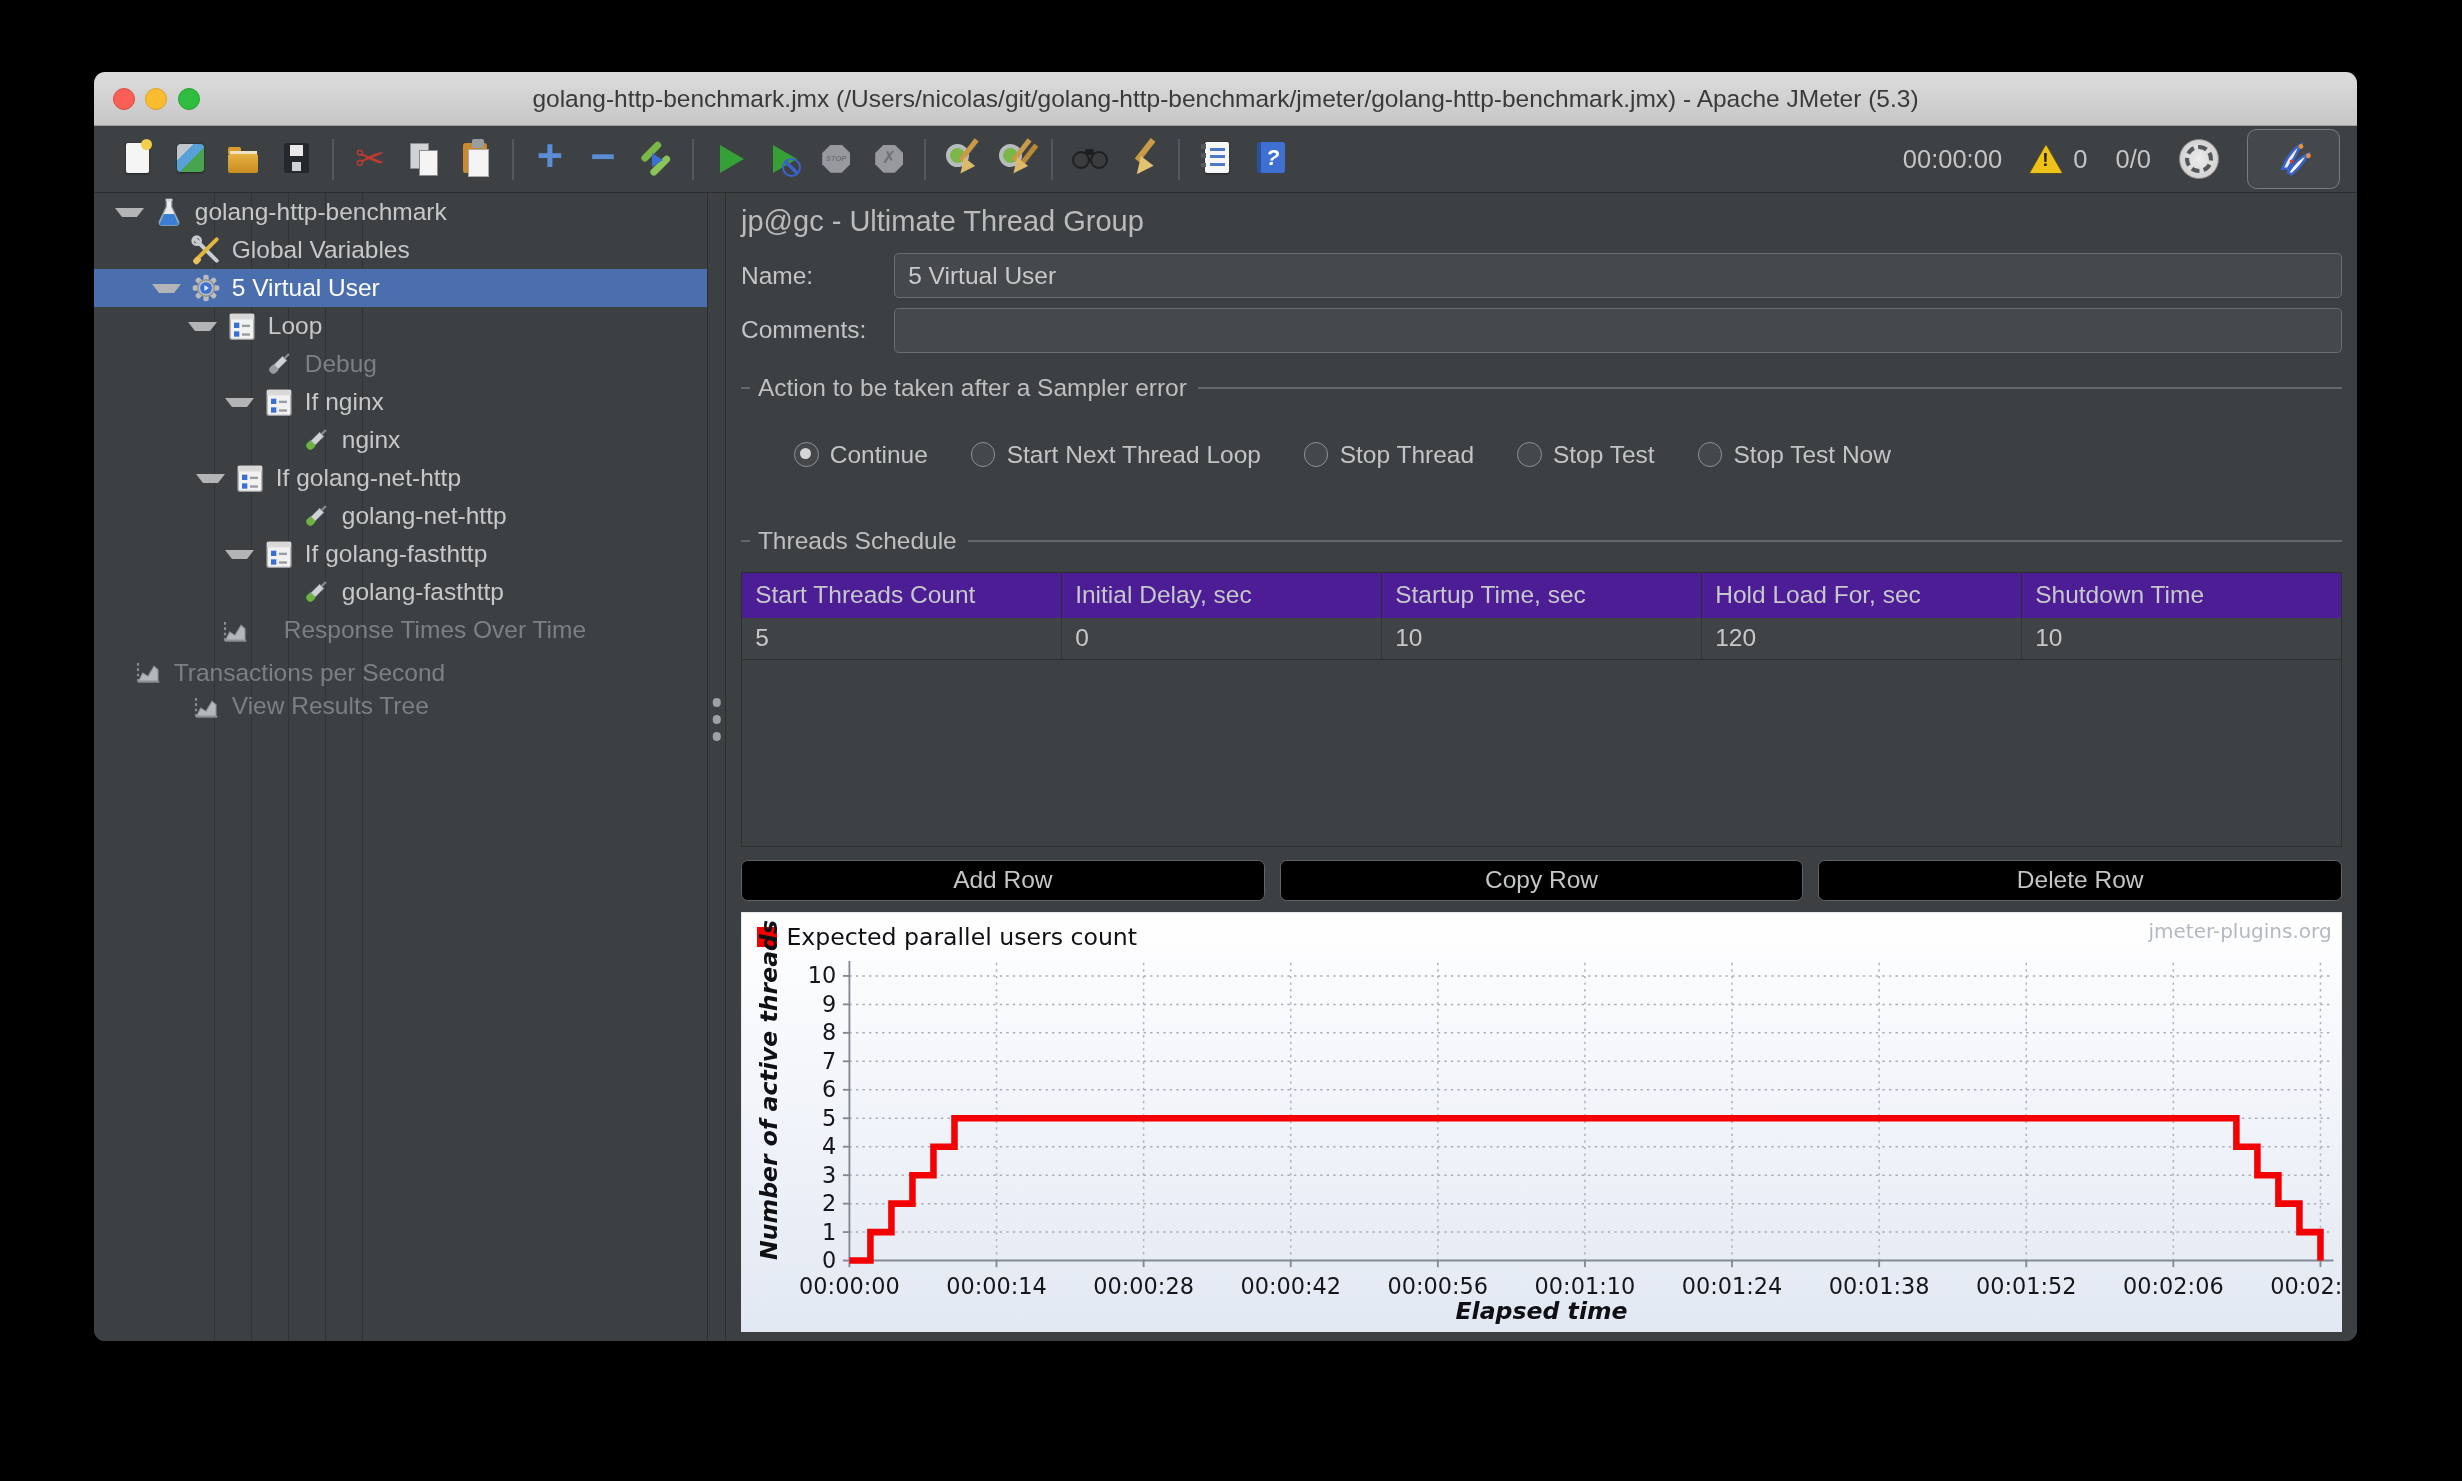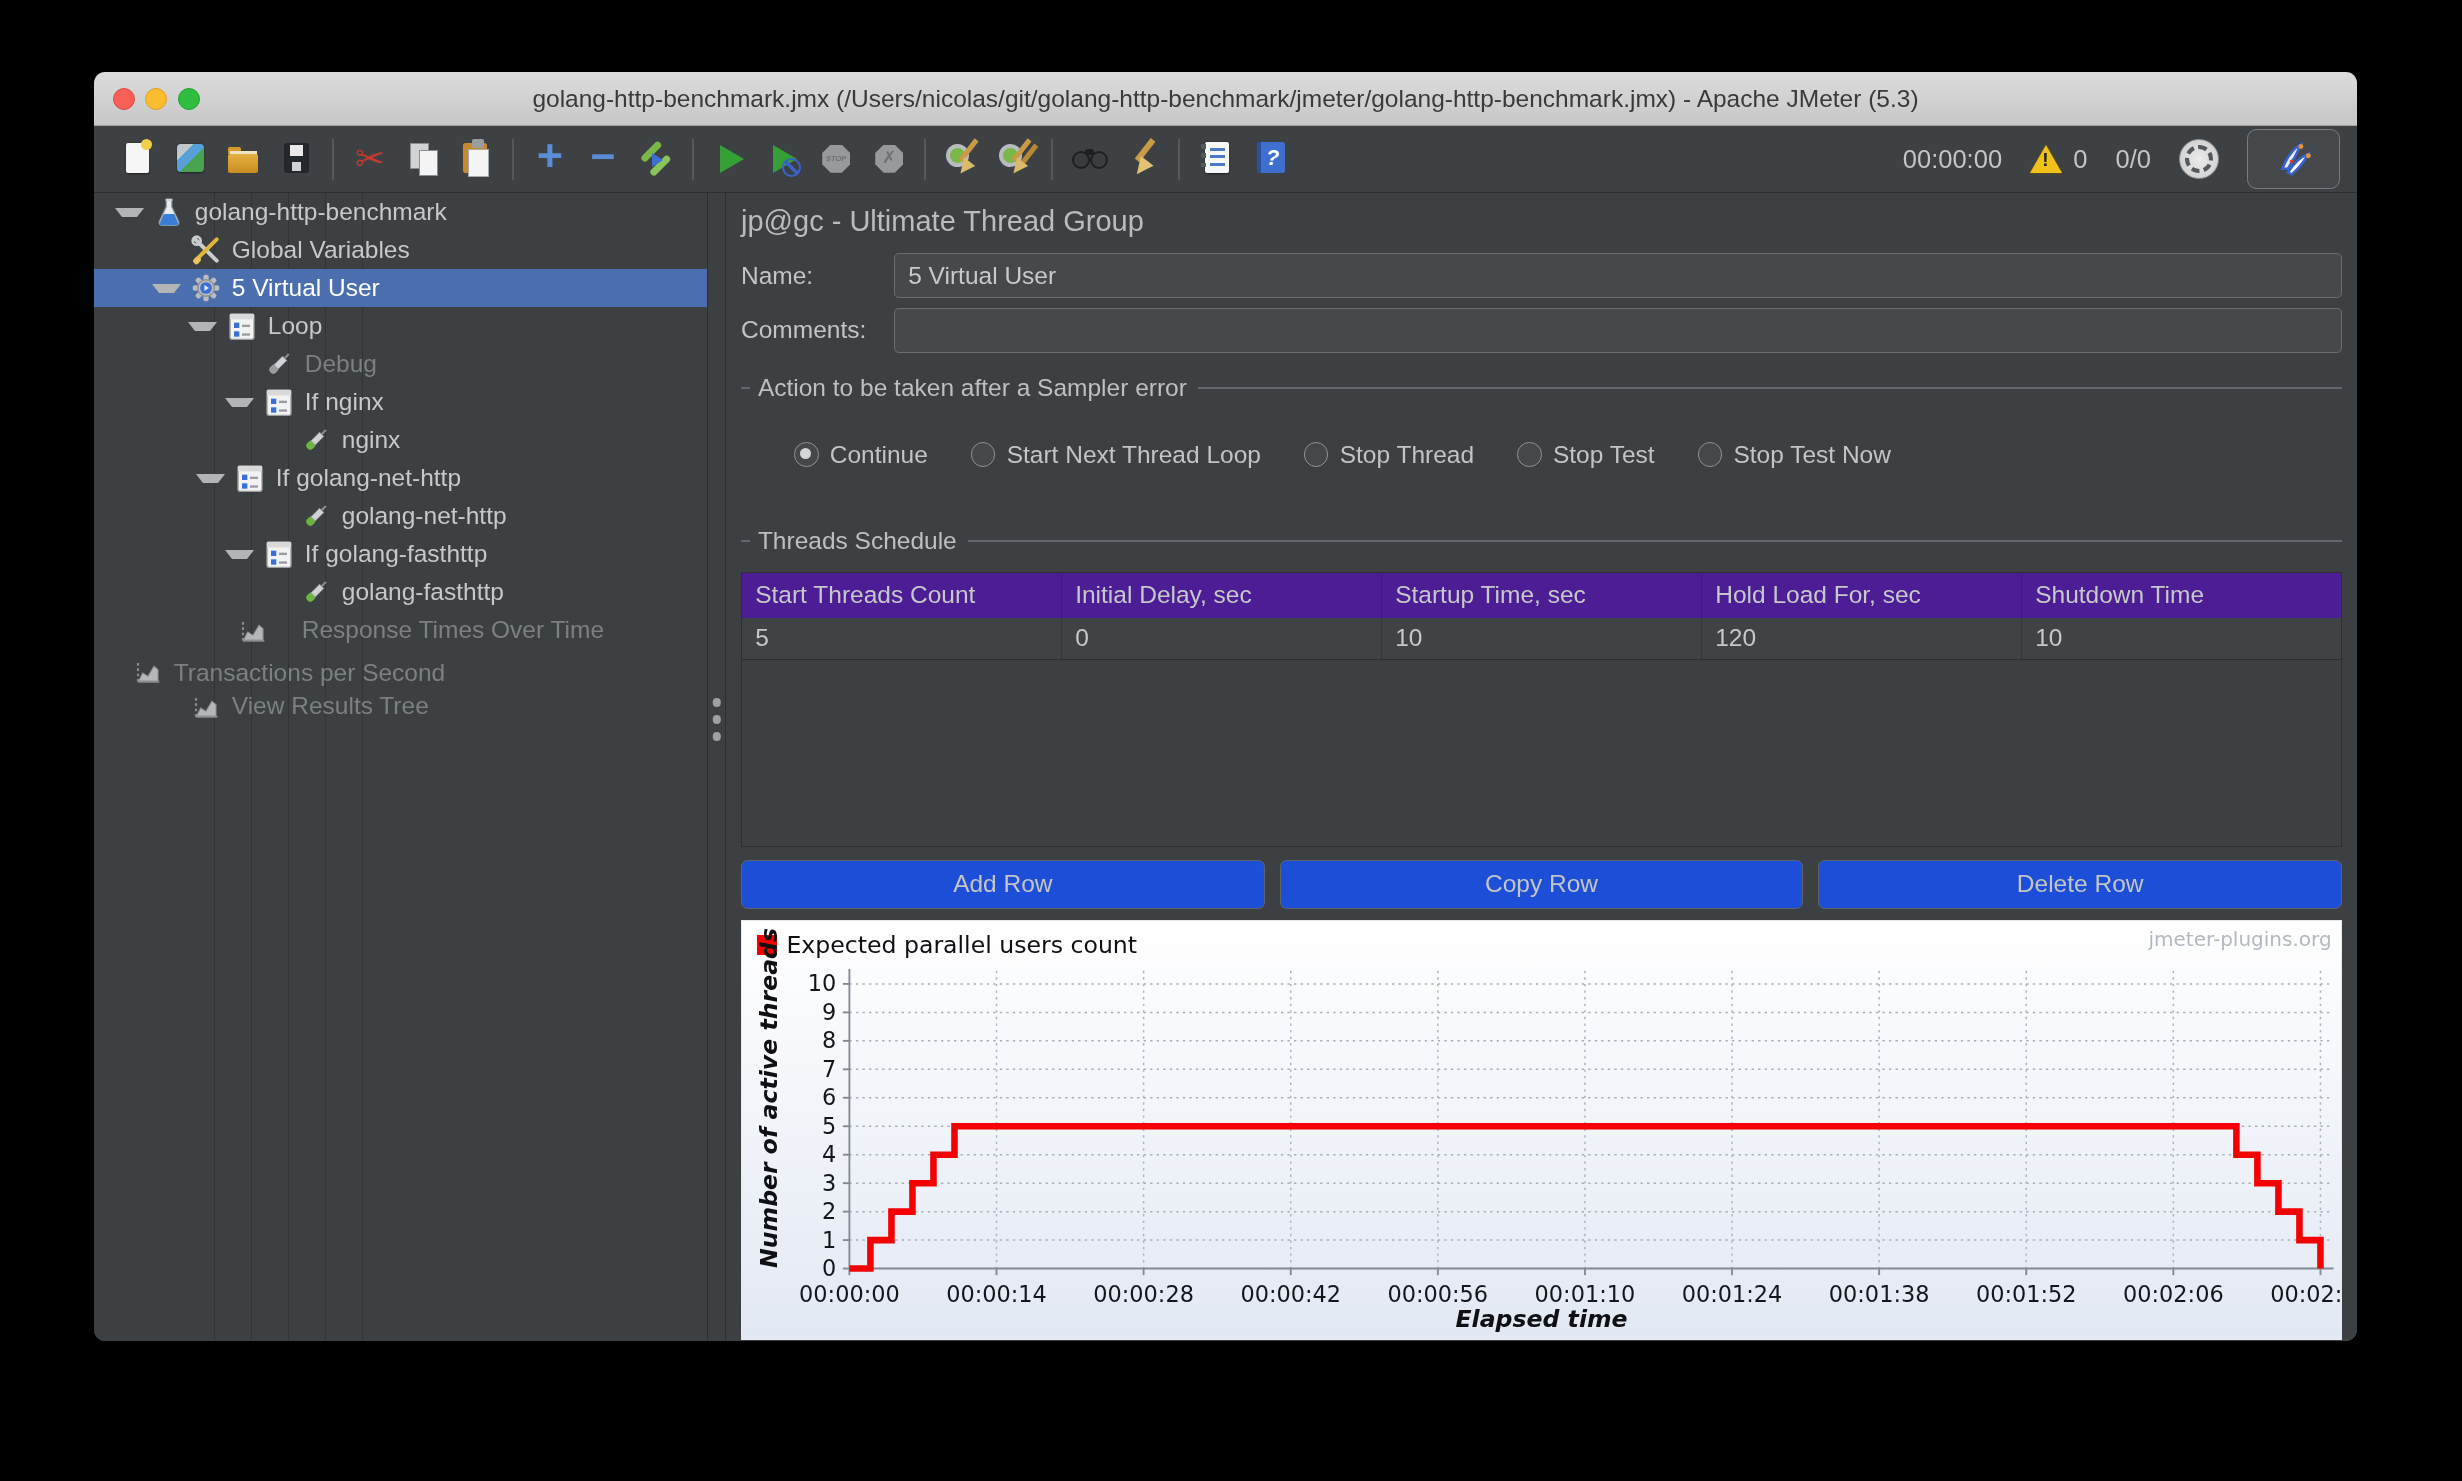--- a/index.html
+++ b/index.html
@@ -112,21 +112,21 @@
   #schedule-group{margin-top:53px;}
   .stable{margin-top:17px;height:273px;display:flex;flex-direction:column;border:0.9px solid #2d2f31;}
   .thead{display:flex;height:45px;flex:0 0 45px;background:#4c1d95;}
   .thead .cell{border-right:0.9px solid #2d2f31;color:#c6c8ca;}
   .tdata{display:flex;height:41px;flex:0 0 41px;background:#3f4346;border-bottom:0.9px solid #2d2f31;}
   .tdata .cell{border-right:0.9px solid #33363a;color:#c6c8ca;}
   .cell{flex:1;display:flex;align-items:center;padding:0 13.2px;font-size:24.5px;box-sizing:border-box;}
   .cell:last-child{border-right:none;}
   .tempty{flex:1;background:#3d4144;}
   .btnrow{display:flex;gap:15px;margin-top:13.2px;}
-  .jbtn{flex:1;height:49px;background:#1d4ed8;border:1.9px solid #606468;border-radius:6.6px;color:#c3c5c7;
+  .jbtn{flex:1;height:41px;background:#000000;border:1.9px solid #606468;border-radius:6.6px;color:#c3c5c7;
         font-size:24.5px;font-family:"Liberation Sans",sans-serif;cursor:pointer;}
   
   #chart{margin:11.3px 0 0 0;height:420px;flex:0 0 420px;position:relative;
         background:linear-gradient(#ffffff,#e2e8f3);border:1.9px solid #e6e9ef;box-sizing:border-box;}
   #chart svg{position:absolute;inset:0;width:100%;height:100%;}
   .legend{position:absolute;left:15px;top:9.4px;display:flex;align-items:center;gap:9.4px;z-index:2;}
   .legend .swatch{width:20px;height:20px;background:#f40000;}
   .legend .ltext{font-size:23.6px;color:#101014;font-family:"DejaVu Sans",sans-serif;}
   .watermark{position:absolute;right:9.4px;top:5.7px;font-size:20px;color:#b4b8c0;font-family:"DejaVu Sans",sans-serif;z-index:2;}
   .ylabel{position:absolute;left:13.2px;top:347px;transform-origin:0 0;transform:rotate(-90deg);
@@ -423,21 +423,21 @@
               <svg viewBox="0 0 24 24">
                 <g transform="rotate(-45 12 12)">
                   <rect x="3" y="9" width="7" height="6" rx="3" fill="#6db33f"></rect>
                   <rect x="9" y="9.8" width="9" height="4.4" fill="#cfd3d6" stroke="#9a9da0" stroke-width="0.6"></rect>
                   <rect x="18" y="11.2" width="4.5" height="1.6" fill="#8a8d8f"></rect>
                 </g>
               </svg>
             </span>
             <span class="tlabel">golang-fasthttp</span>
           </div>
-          <div class="trow dis" style="padding-left: 82px; gap: 23px;">
+          <div class="trow dis" style="padding-left: 64px; gap: 23px;">
             <span class="tri hid"></span>
             <span class="ticon">
               <svg viewBox="0 0 24 24">
                 <path d="M4.5 20V5" stroke="#8a8d8f" stroke-width="1.6" stroke-dasharray="2 2"></path>
                 <path d="M4.5 20h16" stroke="#8a8d8f" stroke-width="1.6"></path>
                 <path d="M5 19.5l3-6 4 2.5 4.5-7.5 3 2.5v8.5z" fill="#b5b8ba" stroke="#8f9294" stroke-width="0.8"></path>
               </svg>
             </span>
             <span class="tlabel">Response Times Over Time</span>
           </div>

